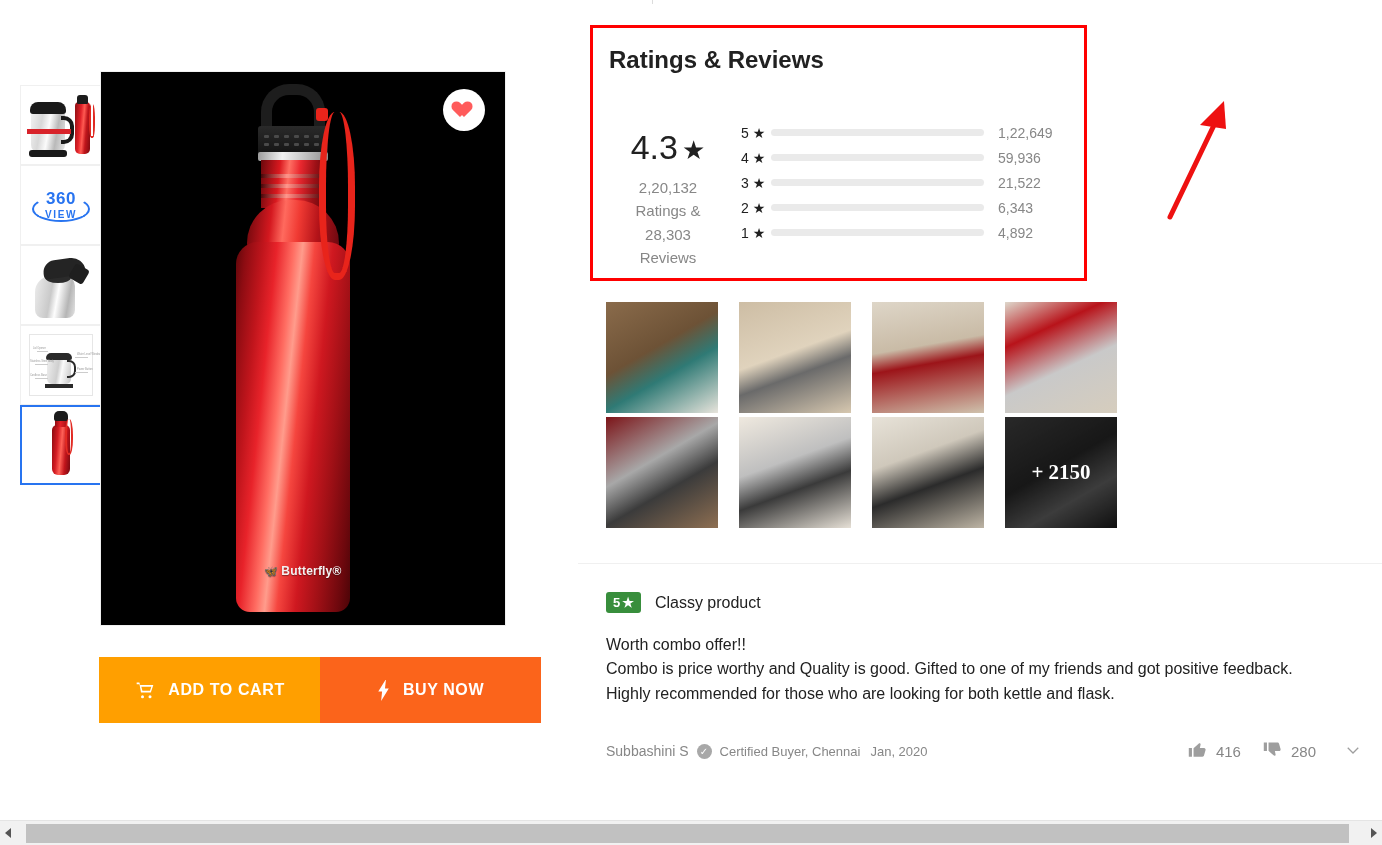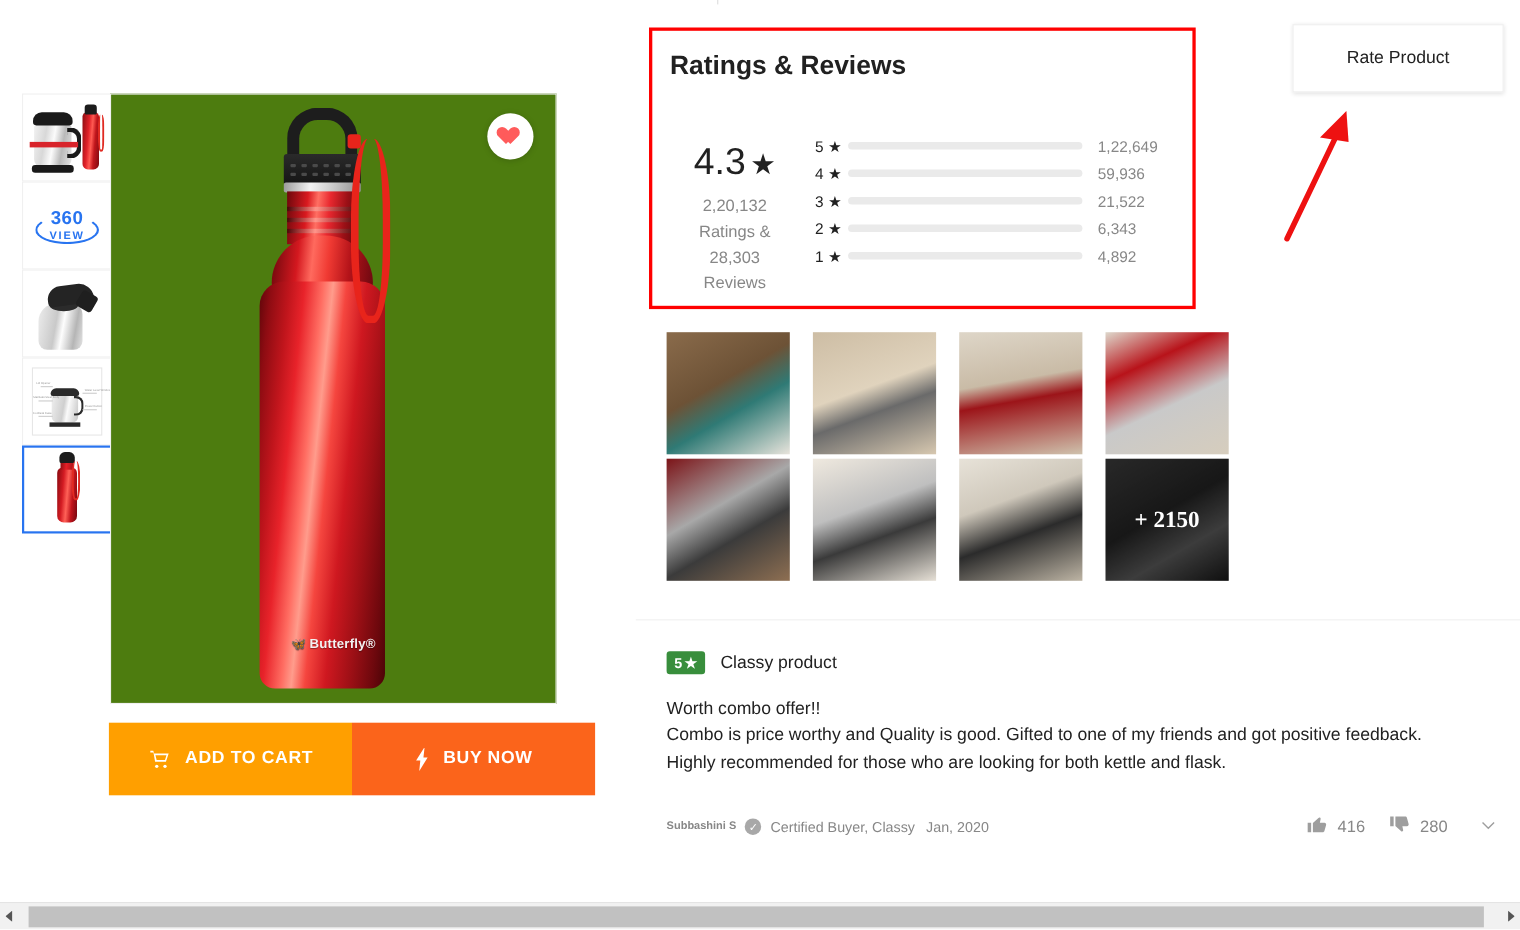--- a/index.html
+++ b/index.html
@@ -81,22 +81,22 @@
     border-radius: 5px 5px 6px 6px; }
   .t5-neck { position: absolute; left: 50%; margin-left: -6px; bottom: 56px; width: 12px; height: 8px;
     background: linear-gradient(95deg,#8b0a10,#e32027 45%,#a61218);}
   .t5-cap { position: absolute; left: 50%; margin-left: -7px; bottom: 62px; width: 14px; height: 10px;
     background: #1c1c1c; border-radius: 5px 5px 2px 2px; }
   .t5-strap { position: absolute; left: 50%; margin-left: 4px; bottom: 28px; width: 8px; height: 36px;
     border: 2px solid #e22b23; border-radius: 45%; border-top: none; }
 
   
   #main-stage {
-    position: absolute; left: 100px; top: 85px; width: 406px; height: 555px;
-    border: 1px solid #f0f0f0; background: #4d7c0f; overflow: hidden;
+    position: absolute; left: 100px; top: 71px; width: 406px; height: 555px;
+    border: 1px solid #f0f0f0; background: #000000; overflow: hidden;
   }
   #wishlist-btn {
     position: absolute; right: 20px; top: 17px; width: 42px; height: 42px;
     border-radius: 50%; background: #fff; box-shadow: 0 1px 6px rgba(0,0,0,.18);
     display: flex; align-items: center; justify-content: center; cursor: pointer; z-index: 4;
   }
   .heart { width: 19px; height: 19px; position: relative; }
   .heart:before, .heart:after {
     content: ""; position: absolute; width: 10px; height: 15px;
     background: #ff5b5b; border-radius: 10px 10px 0 0; top: 1px; left: 5px;
@@ -207,21 +207,21 @@
   
   #review { position: absolute; left: 28px; top: 592px; right: 10px; }
   #rev-head { display: flex; align-items: center; gap: 14px; }
   #rev-badge {
     background: #388e3c; color: #fff; font-size: 13px; font-weight: 600;
     padding: 3px 7px; border-radius: 3px; display: inline-flex; align-items: center; gap: 2px;
   }
   #rev-title { font-size: 16px; color: #212121; font-weight: 500; }
   #rev-text { margin-top: 20px; font-size: 16px; color: #212121; line-height: 1.53; }
   #rev-foot { margin-top: 34px; display: flex; align-items: center; }
-  #rev-author { font-size: 10px; font-weight: 700; color: #878787; }
+  #rev-author { font-size: 14px; font-weight: 400; color: #878787; }
   .cert-tick { width: 15px; height: 15px; border-radius: 50%; background: #a8a8a8;
     display: inline-flex; align-items: center; justify-content: center;
     color: #fff; font-size: 10px; margin: 0 8px; }
   #rev-meta { font-size: 13px; color: #878787; }
   #rev-date { font-size: 13px; color: #878787; margin-left: 10px; }
   #rev-actions { margin-left: auto; display: flex; align-items: center; gap: 10px; padding-right: 10px; }
   .act { display: flex; align-items: center; gap: 9px; color: #878787; font-size: 15px; cursor: pointer; }
 
   
   #scrollbar { position: absolute; left: 0; bottom: 0; width: 1382px; height: 25px;
@@ -400,23 +400,20 @@
             </div>
             <div class="bar-row">
               <span class="bar-lbl">1 ★</span>
               <span class="bar-track"><span class="bar-fill" style="width:8%;background:#ff6161"></span></span>
               <span class="bar-val">4,892</span>
             </div>
           </div>
       </div>
     </div>
 
-    <div id="rate-product">
-      <span>Rate Product</span>
-    </div>
 
     <svg id="arrow-anno" viewBox="0 0 80 130">
       <line x1="12" y1="122" x2="58" y2="26" stroke="#ee1111" stroke-width="5" stroke-linecap="round"></line>
       <polygon points="66,6 42,30 68,34" fill="#ee1111"></polygon>
     </svg>
 
     <div id="photo-grid">
         <div class="photo" style="background: linear-gradient(150deg, rgb(138, 107, 75) 0%, rgb(109, 82, 54) 42%, rgb(47, 122, 117) 62%, rgb(232, 228, 220) 100%);"></div>
         <div class="photo" style="background: linear-gradient(160deg, rgb(205, 189, 164) 0%, rgb(224, 211, 189) 45%, rgb(106, 106, 106) 62%, rgb(215, 200, 176) 100%);"></div>
         <div class="photo" style="background: linear-gradient(170deg, rgb(222, 214, 200) 0%, rgb(201, 187, 166) 40%, rgb(156, 20, 25) 55%, rgb(207, 194, 173) 100%);"></div>
@@ -442,21 +439,21 @@
 
       <div id="rev-text">
         <div>Worth combo offer!!</div>
         <div>Combo is price worthy and Quality is good. Gifted to one of my friends and got positive feedback.</div>
         <div>Highly recommended for those who are looking for both kettle and flask.</div>
       </div>
 
       <div id="rev-foot">
         <span id="rev-author">Subbashini S</span>
         <span class="cert-tick">✓</span>
-        <span id="rev-meta">Certified Buyer, Classy</span>
+        <span id="rev-meta">Certified Buyer, Chennai</span>
         <span id="rev-date">Jan, 2020</span>
 
         <div id="rev-actions">
           <span class="act">
             <span>
               <svg width="19" height="19" viewBox="0 0 24 24" fill="#9e9e9e">
                 <path d="M1 10h4v11H1V10zm6 11h11.3c.9 0 1.7-.6 1.9-1.4l2-7c.3-1.2-.6-2.6-1.9-2.6H15l.9-4.3c.2-.9-.4-1.7-1.3-1.7-.5 0-.9.2-1.2.6L7 10.3V21z"></path>
               </svg>
             </span>
             <span>416</span>

